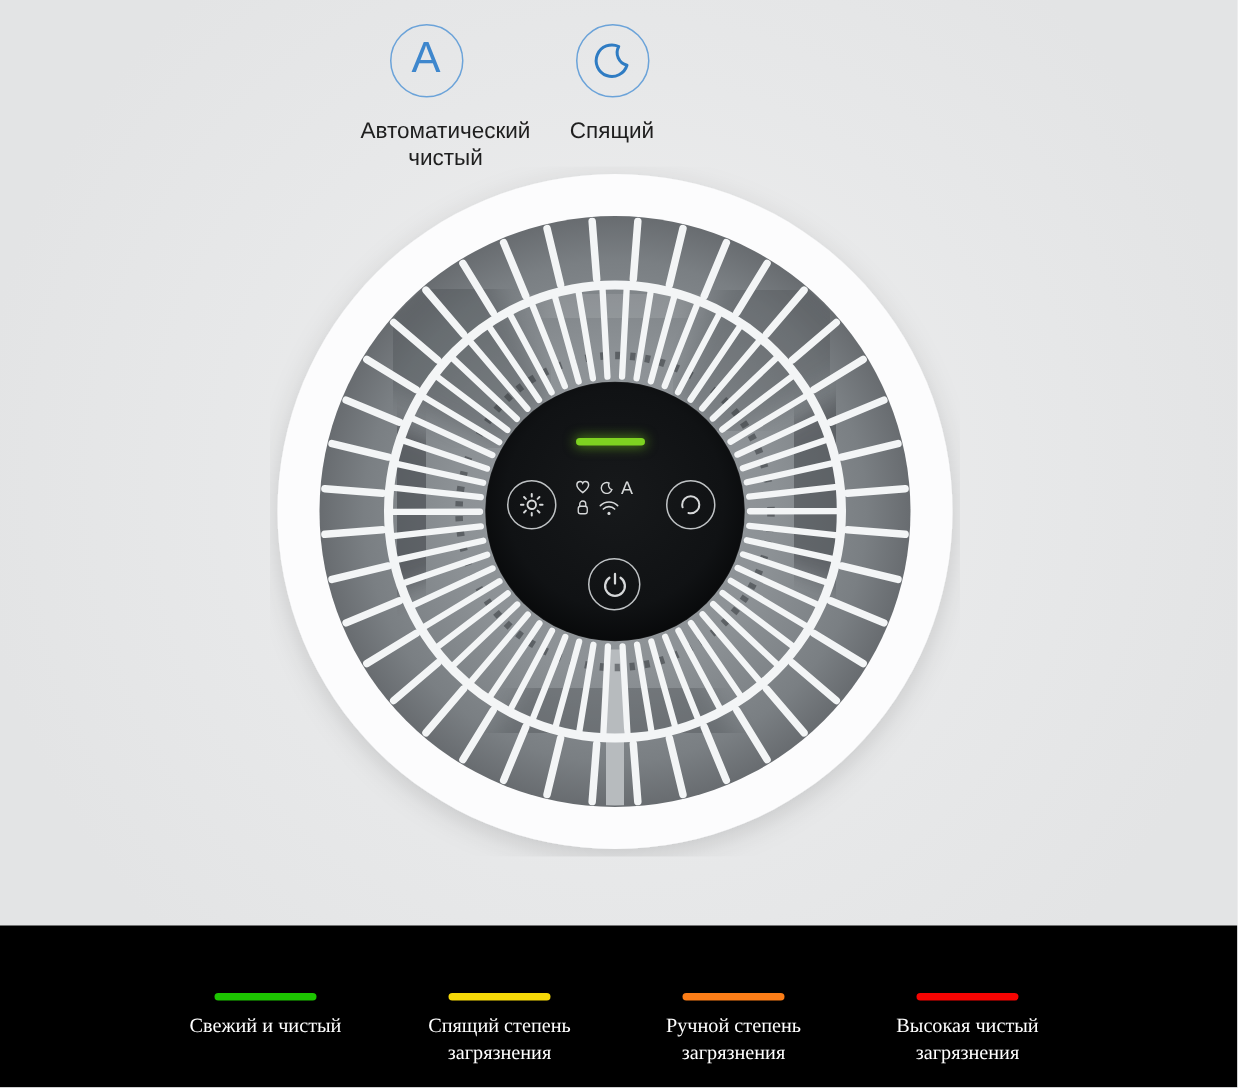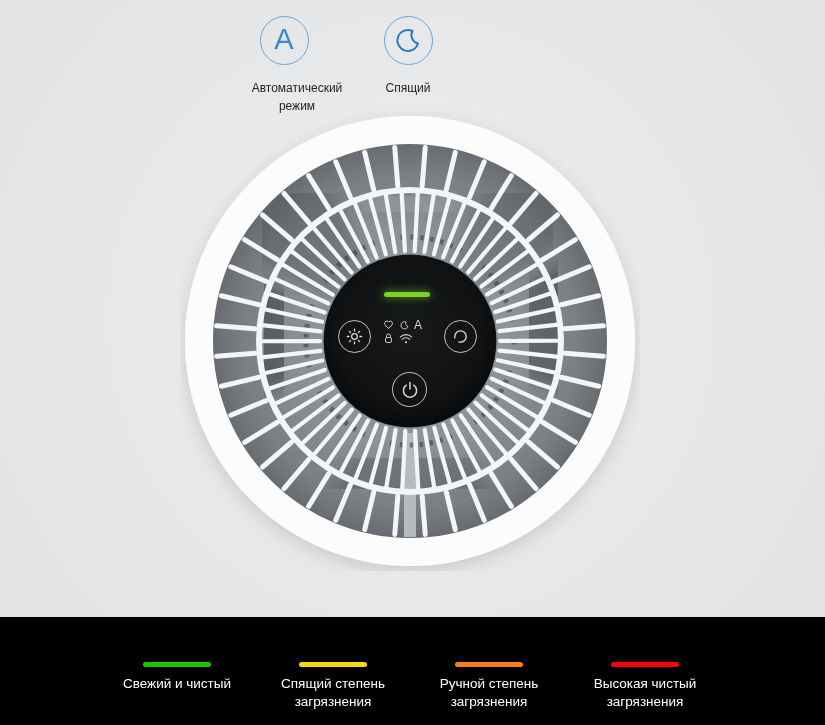--- a/index.html
+++ b/index.html
@@ -10,21 +10,21 @@
     font-family:"Liberation Sans", sans-serif;
   }
 
   
   .mode { position:absolute; top:16px; width:160px; display:flex; flex-direction:column; align-items:center; }
   .mode-circle {
     width:49px; height:49px; border:1.6px solid #6ba3d9; border-radius:50%;
     display:flex; align-items:center; justify-content:center; background:transparent;
   }
   .mode-a-glyph { font-size:29px; color:#3e87cd; font-weight:400; line-height:1; transform:translateY(-1px); }
-  .mode-label { margin-top:14px; font-size:12px; color:#1f1f1f; line-height:18px; text-align:center; }
+  .mode-label { margin-top:14px; font-size:15px; color:#1f1f1f; line-height:18px; text-align:center; }
   .mode-label.shift { transform:translateX(13px); }
 
   
   .device-svg { position:absolute; left:180px; top:111px; width:460px; height:460px; }
 
   
   .led {
     position:absolute; left:384px; top:292px; width:46px; height:5px; border-radius:3px;
     box-shadow:0 0 8px 1px rgba(120,210,30,.55);
   }
@@ -37,34 +37,34 @@
   .pbtn.power      { left:392px; top:372px; width:35px; height:35px; }
   .panel-icons { position:absolute; left:382px; top:319px; display:flex; flex-direction:column; gap:2px; }
   .pi-row { display:flex; align-items:center; gap:4px; color:#d6d8d9; }
   .pi-row.second { padding-left:2px; gap:6px; }
   .pi-a { font-size:12px; line-height:12px; color:#d6d8d9; }
 
   
   .footer { position:absolute; left:0; top:617px; width:825px; height:108px; }
   .legend-item { position:absolute; top:45px; width:180px; text-align:center; }
   .legend-bar { width:68px; height:5px; border-radius:2.5px; margin:0 auto 8px auto; }
-  .legend-label { font-size:13.5px; line-height:18px; color:#ffffff; }
+  .legend-label { font-size:13.5px; line-height:18px; color:#ffffff;font-family:Liberation Serif, serif; }
 </style>
 </head>
 <body>
 
 <div class="stage" style="background-color: rgb(230, 231, 232);">
 
   <div class="mode" style="left:204px;">
     <div class="mode-circle">
       <span class="mode-a-glyph">A</span>
     </div>
     <div class="mode-label shift">
       <div>Автоматический</div>
-      <div>режим</div>
+      <div>чистый</div>
     </div>
   </div>
 
   <div class="mode" style="left:328px;align-items:center;">
     <div class="mode-circle">
       <svg width="32" height="32" viewBox="0 0 32 32">
         <path d="M20.5 6 A 10.5 10.5 0 1 0 26 18.5 A 8.6 8.6 0 0 1 20.5 6 Z" fill="none" stroke="#2f7cc3" stroke-width="2" stroke-linejoin="round"></path>
       </svg>
     </div>
     <div class="mode-label">

